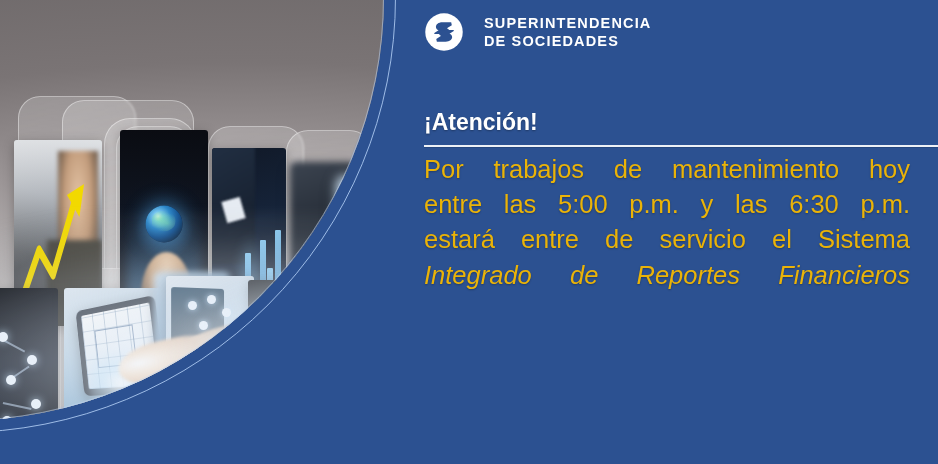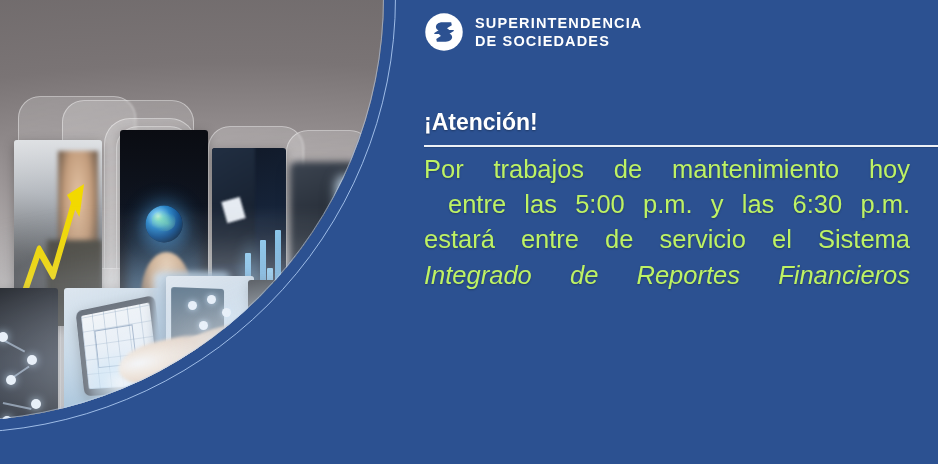--- a/index.html
+++ b/index.html
@@ -336,21 +336,21 @@
     width: 514px;
     height: 464px;
   }
 
   
   .brand {
     position: absolute;
     left: 0; top: 12px;
     display: flex;
     align-items: center;
-    gap: 11px;
+    gap: 20px;
   }
   .brand-emblem {
     width: 40px; height: 40px;
     flex: 0 0 40px;
     display: block;
   }
   .brand-words {
     display: flex;
     flex-direction: column;
     justify-content: center;
@@ -384,21 +384,21 @@
     height: 2px;
     background: rgba(255,255,255,.92);
     box-shadow: 0 1px 0 rgba(0,0,0,.12);
   }
 
   
   .body-copy {
     position: absolute;
     left: 0; top: 152px;
     width: 486px;
-    color: #bef264;
+    color: #eab308;
     font-size: 25.5px;
     line-height: 1.38;
     text-align: justify;
     text-justify: inter-word;
     text-shadow: 0 1px 2px rgba(0,0,0,.28);
   }
   .body-copy .last-line { text-align: left; }
 </style>
 </head>
 <body>
@@ -541,19 +541,19 @@
         <span class="brand-line">SUPERINTENDENCIA</span>
         <span class="brand-line">DE SOCIEDADES</span>
       </div>
     </div>
 
     <div class="headline">¡Atención!</div>
     <div class="rule"></div>
 
     <div class="body-copy">
       <div style="text-align: justify; text-align-last: justify;">Por trabajos de mantenimiento hoy</div>
-      <div style="text-align: justify; text-align-last: justify; margin-left: 24px;">entre las 5:00 p.m. y las 6:30 p.m.</div>
+      <div style="text-align: justify; text-align-last: justify;">entre las 5:00 p.m. y las 6:30 p.m.</div>
       <div style="text-align: justify; text-align-last: justify;">estará entre de servicio el Sistema</div>
       <div style="text-align: justify; text-align-last: justify; font-style: italic;">Integrado de Reportes Financieros</div>
     </div>
 
   </div>
 </div>
 
 </body></html>

